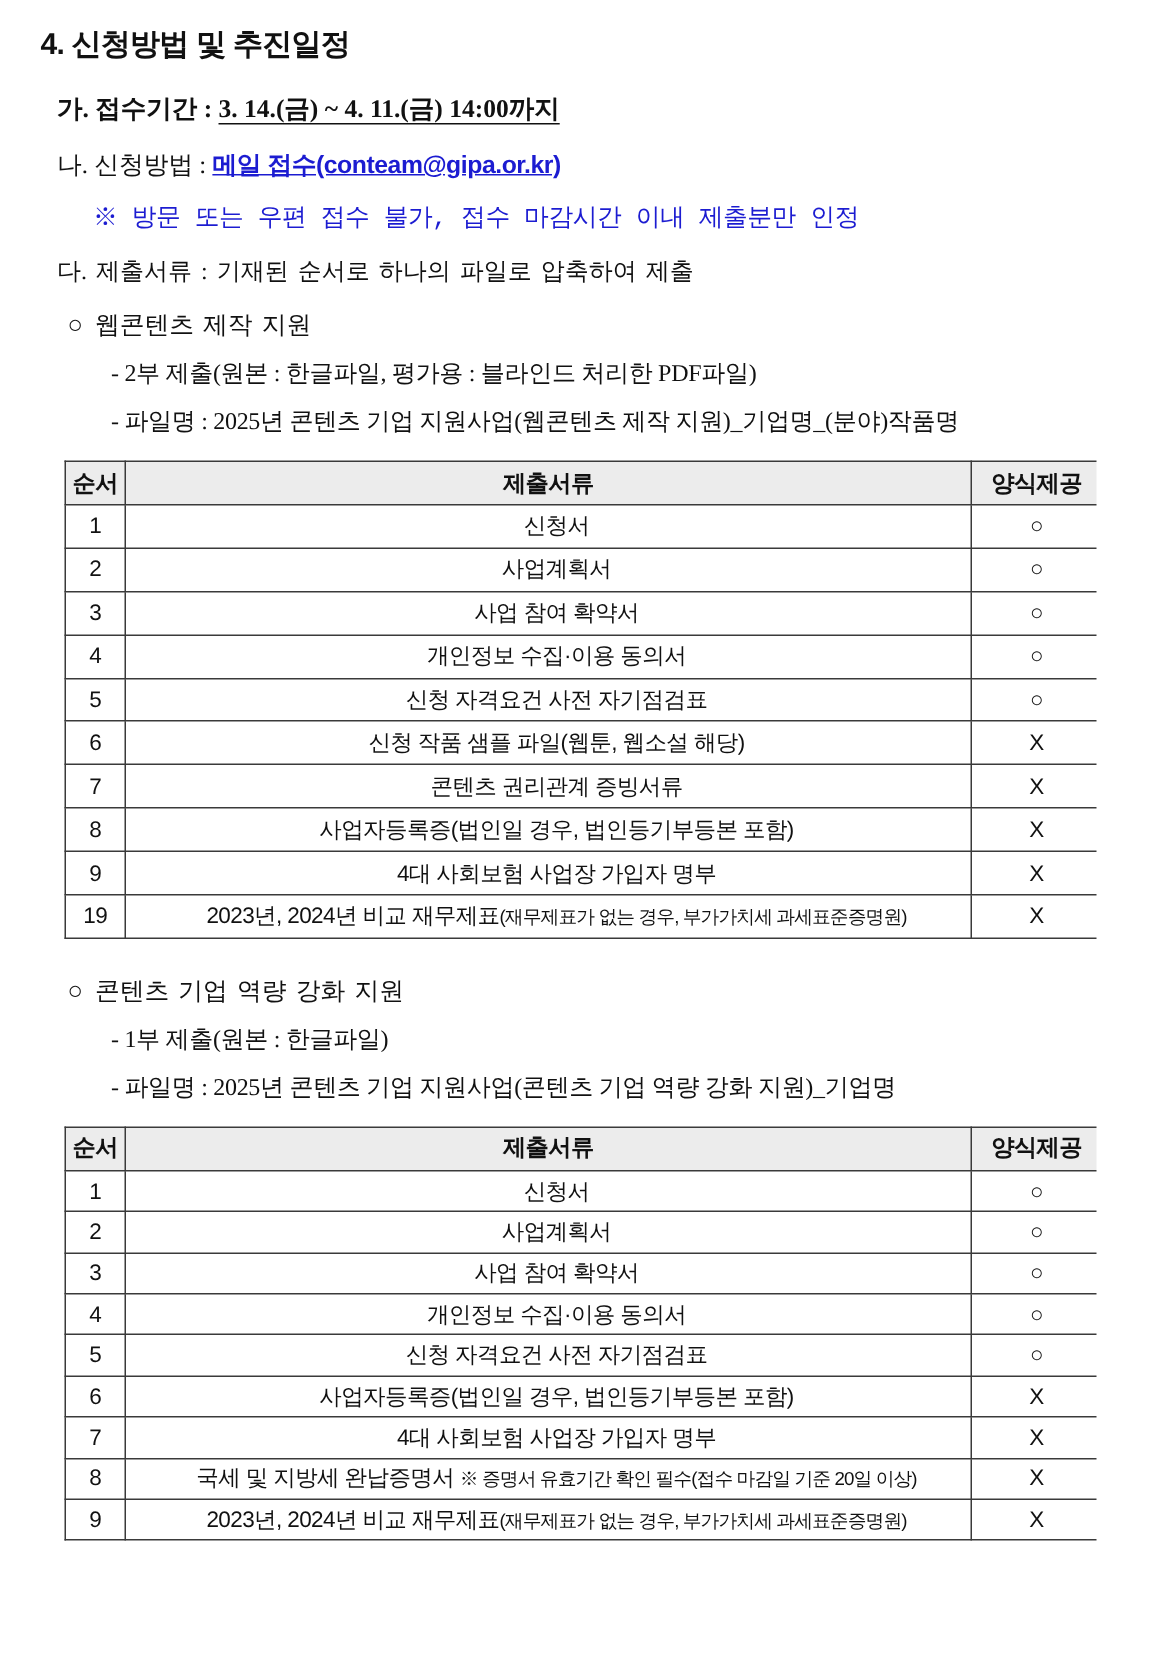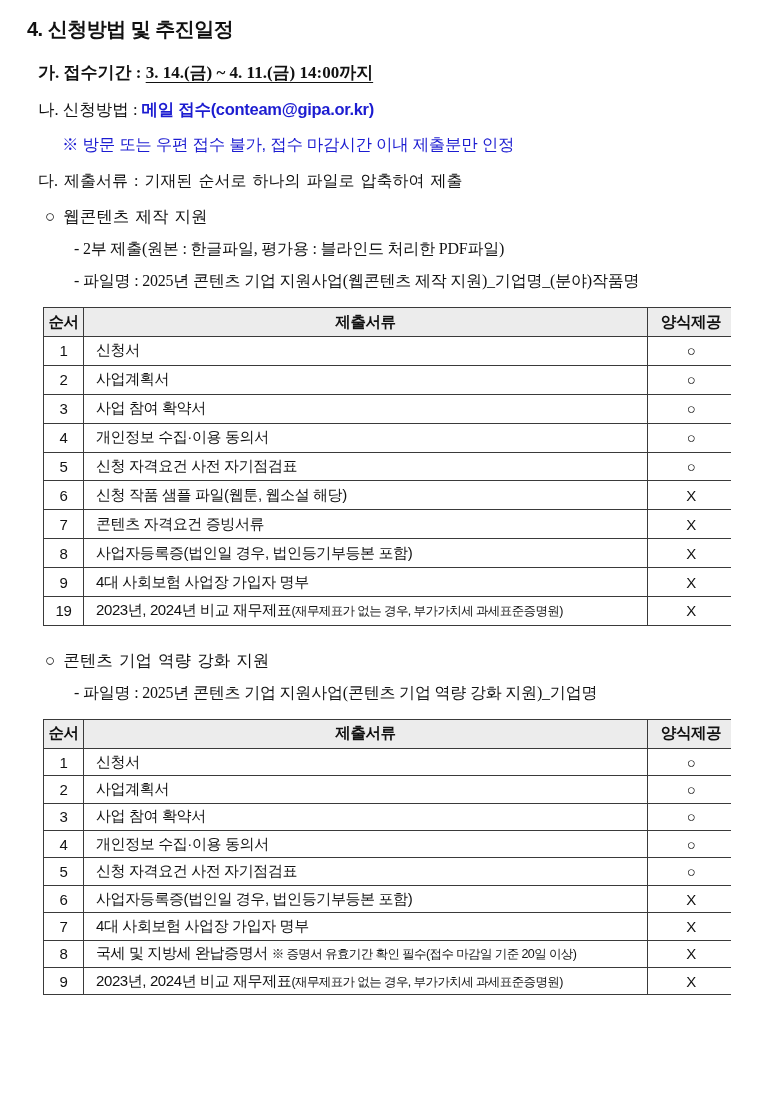--- a/index.html
+++ b/index.html
@@ -20,25 +20,25 @@
     margin:16px 0 0 27px;
     font-family:"Liberation Sans", sans-serif;
     font-weight:800;font-size:20px;letter-spacing:-0.5px;
   }
   .line{white-space:nowrap;}
   .line-ga{margin:18px 0 0 38px;font-size:17px;font-weight:700;}
   .ga-value{text-decoration:underline;text-underline-offset:4px;}
   .line-na{margin:15px 0 0 38px;font-size:16.5px;}
   .na-value{
     color:var(--accent-blue);font-weight:700;
-    font-family:"Liberation Sans", sans-serif;letter-spacing:-0.3px;
+    font-family:"Liberation Sans", sans-serif;letter-spacing:-0.3px;text-decoration:underline;
   }
   .note-line{
     margin:13px 0 0 62px;font-size:16.5px;color:var(--accent-blue);
-    font-family:Liberation Sans, sans-serif;letter-spacing:-0.3px;
+    font-family:Liberation Mono, monospace;letter-spacing:-0.3px;
   }
   .line-da{margin:15px 0 0 38px;font-size:16px;word-spacing:2px;}
   .section-head{margin:14px 0 0 45px;font-size:16.5px;word-spacing:2px;}
   .section-head .bullet{font-size:17px;margin-right:8px;}
   .dash-line{margin:11px 0 0 74px;font-size:16px;letter-spacing:-0.2px;}
 
   table{
     width:692px;margin:15px 0 0 43px;
     border-collapse:collapse;table-layout:fixed;
     font-family:"Liberation Sans", sans-serif;font-size:15px;
@@ -47,21 +47,21 @@
   th,td{border:1.6px solid var(--border);overflow:hidden;white-space:nowrap;}
   thead th{
     background:var(--header-bg);font-weight:700;font-size:15.5px;
     height:29px;
   }
   .t1 td{height:28.9px;}
   .t2 td{height:27.4px;}
   col.c-no{width:40px;}
   col.c-form{width:87px;}
   td.cell-no{text-align:center;}
-  td.cell-doc{padding-left:12px;}
+  td.cell-doc{padding-left:12px;text-align:center;}
   td.cell-form{text-align:center;font-size:15px;}
   .doc-small{font-size:12.5px;letter-spacing:-0.6px;}
   .sec2-gap{margin-top:24px;}
 </style>
 </head>
 <body>
 
 <div class="page">
 
   <div class="title">4. 신청방법 및 추진일정</div>
@@ -123,21 +123,21 @@
           <td class="cell-doc"><span>신청 자격요건 사전 자기점검표</span></td>
           <td class="cell-form">○</td>
         </tr>
         <tr>
           <td class="cell-no">6</td>
           <td class="cell-doc"><span>신청 작품 샘플 파일(웹툰, 웹소설 해당)</span></td>
           <td class="cell-form">X</td>
         </tr>
         <tr>
           <td class="cell-no">7</td>
-          <td class="cell-doc"><span>콘텐츠 자격요건 증빙서류</span></td>
+          <td class="cell-doc"><span>콘텐츠 권리관계 증빙서류</span></td>
           <td class="cell-form">X</td>
         </tr>
         <tr>
           <td class="cell-no">8</td>
           <td class="cell-doc"><span>사업자등록증(법인일 경우, 법인등기부등본 포함)</span></td>
           <td class="cell-form">X</td>
         </tr>
         <tr>
           <td class="cell-no">9</td>
           <td class="cell-doc"><span>4대 사회보험 사업장 가입자 명부</span></td>
@@ -147,20 +147,21 @@
           <td class="cell-no">19</td>
           <td class="cell-doc"><span>2023년, 2024년 비교 재무제표</span><span class="doc-small">(재무제표가 없는 경우, 부가가치세 과세표준증명원)</span></td>
           <td class="cell-form">X</td>
         </tr>
       </tbody>
   </table>
 
   <div class="section-head sec2-gap">
     <span class="bullet">○</span><span>콘텐츠 기업 역량 강화 지원</span>
   </div>
+  <div class="dash-line">- 1부 제출(원본 : 한글파일)</div>
   <div class="dash-line">- 파일명 : 2025년 콘텐츠 기업 지원사업(콘텐츠 기업 역량 강화 지원)_기업명</div>
 
   <table class="t2">
     <colgroup>
         <col class="c-no">
         <col class="c-doc">
         <col class="c-form">
       </colgroup>
     <thead>
       <tr>

